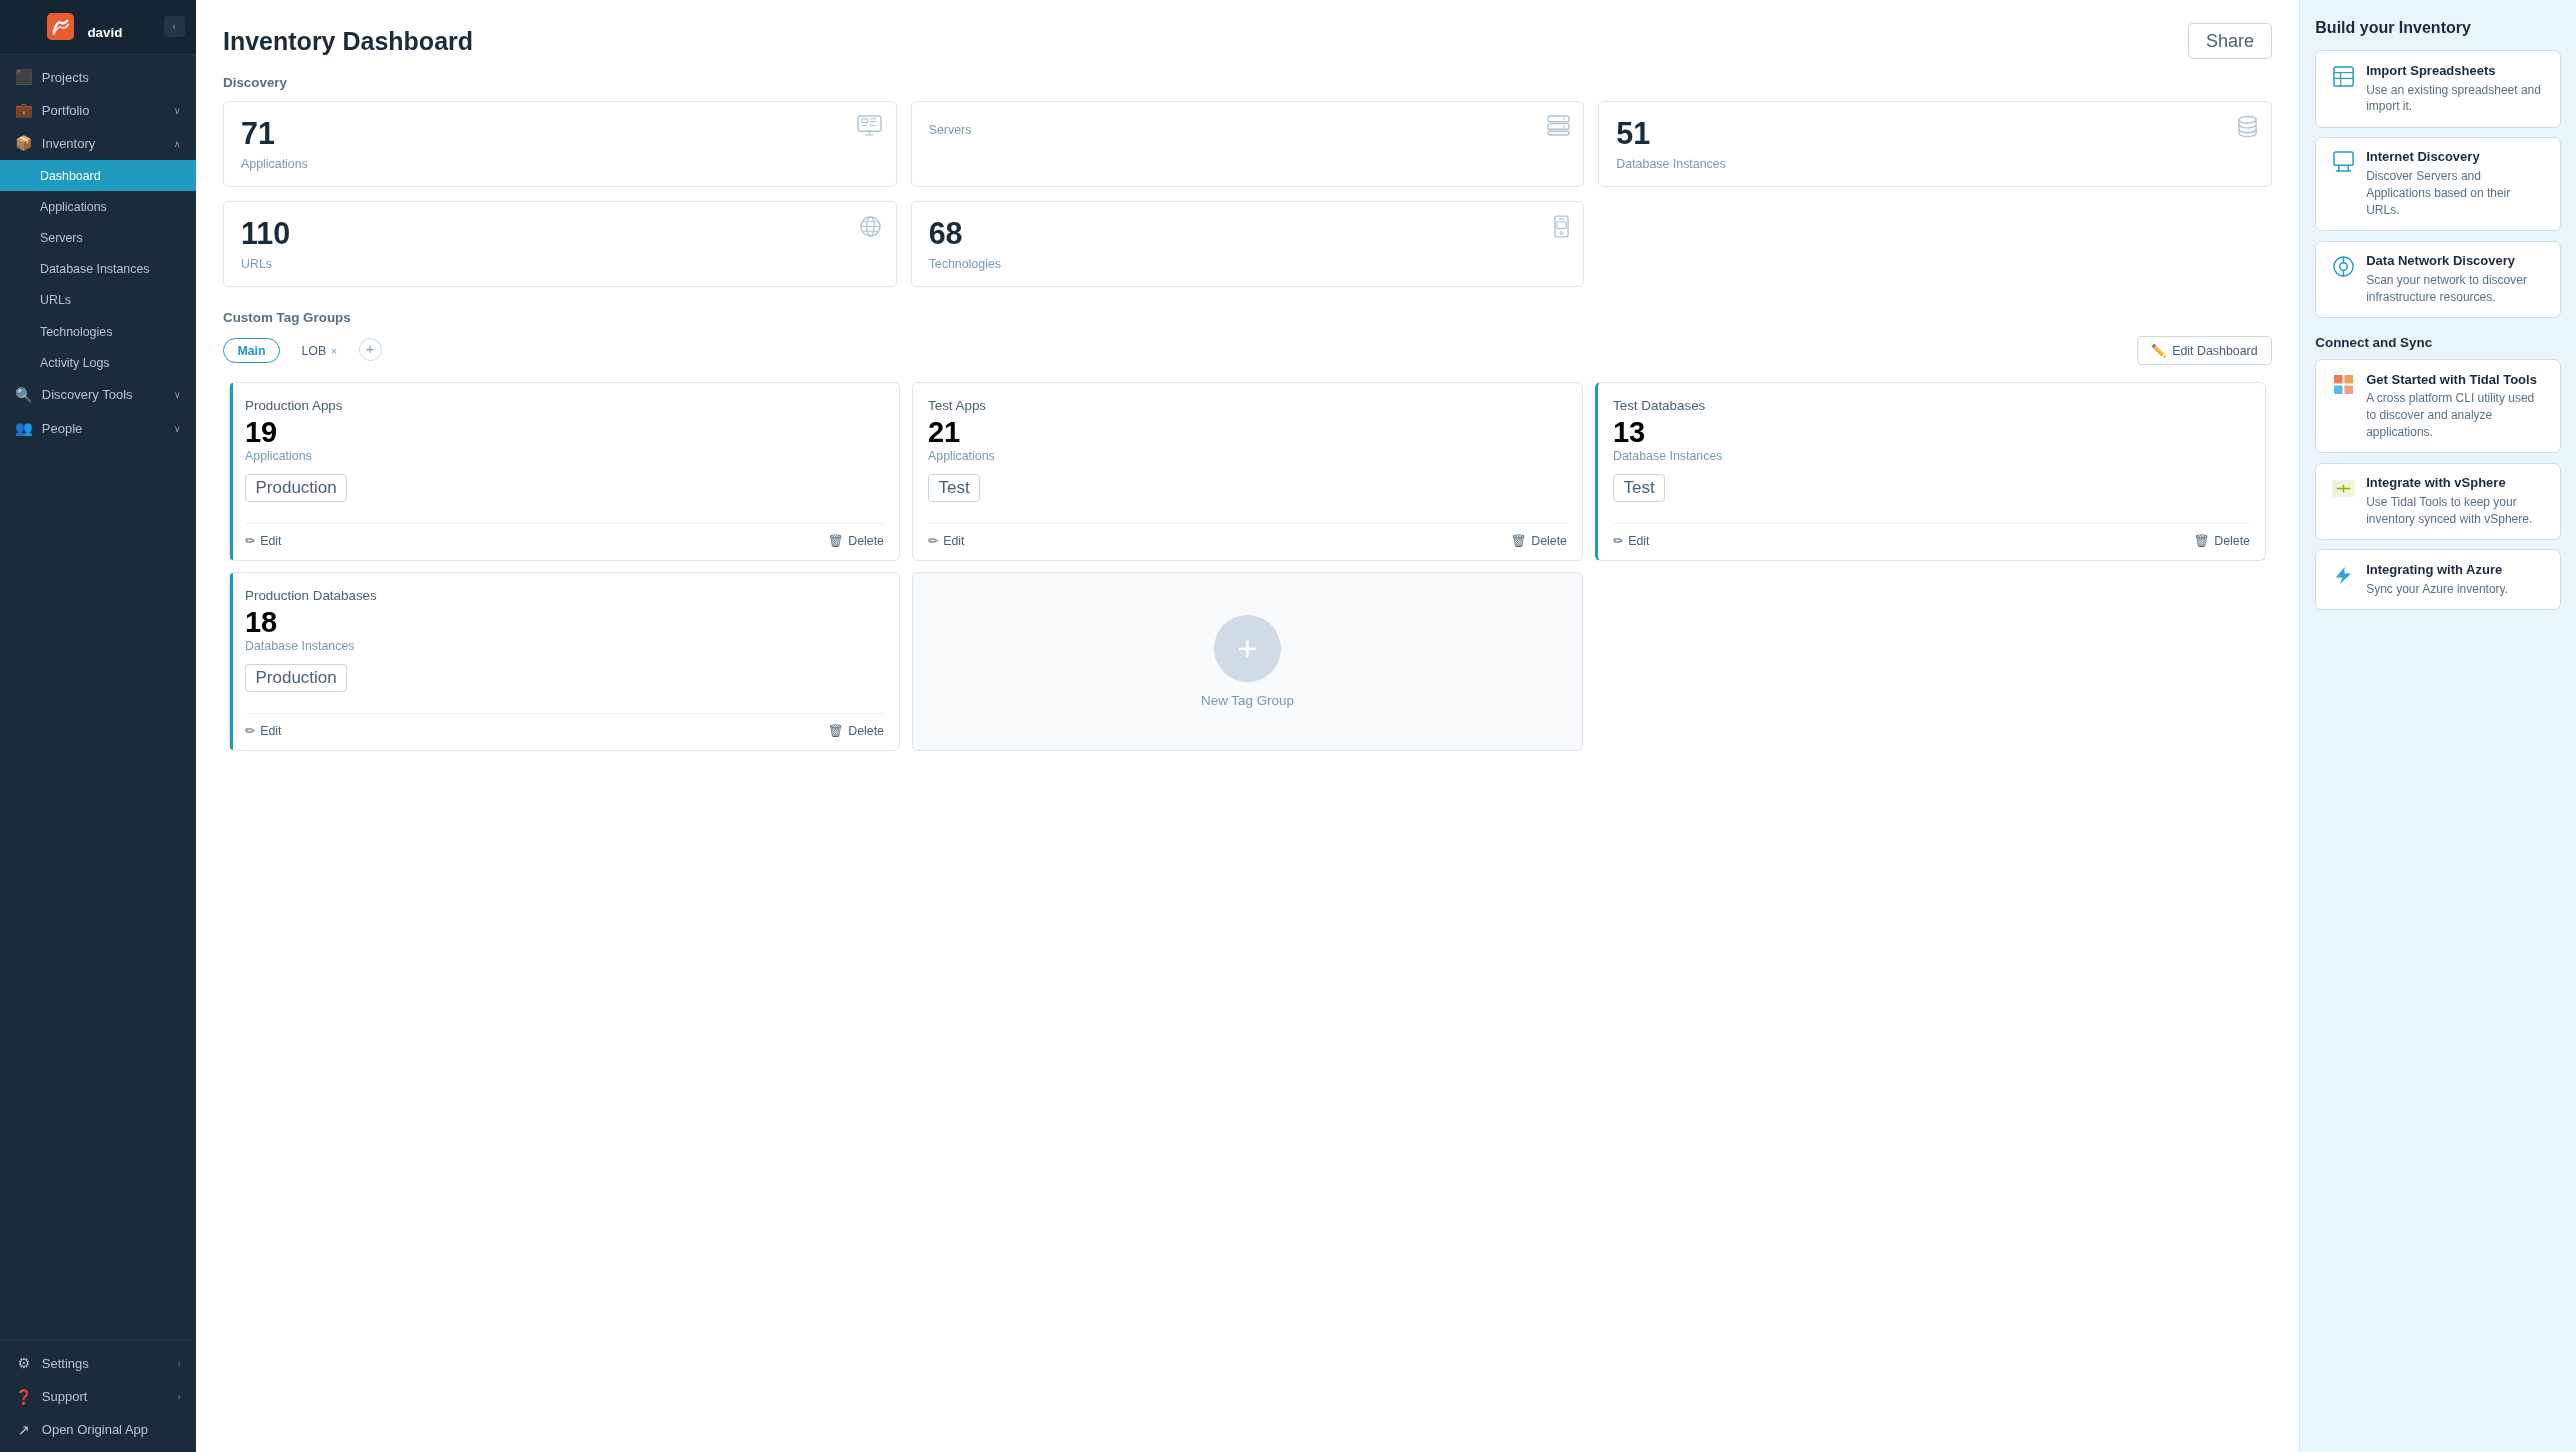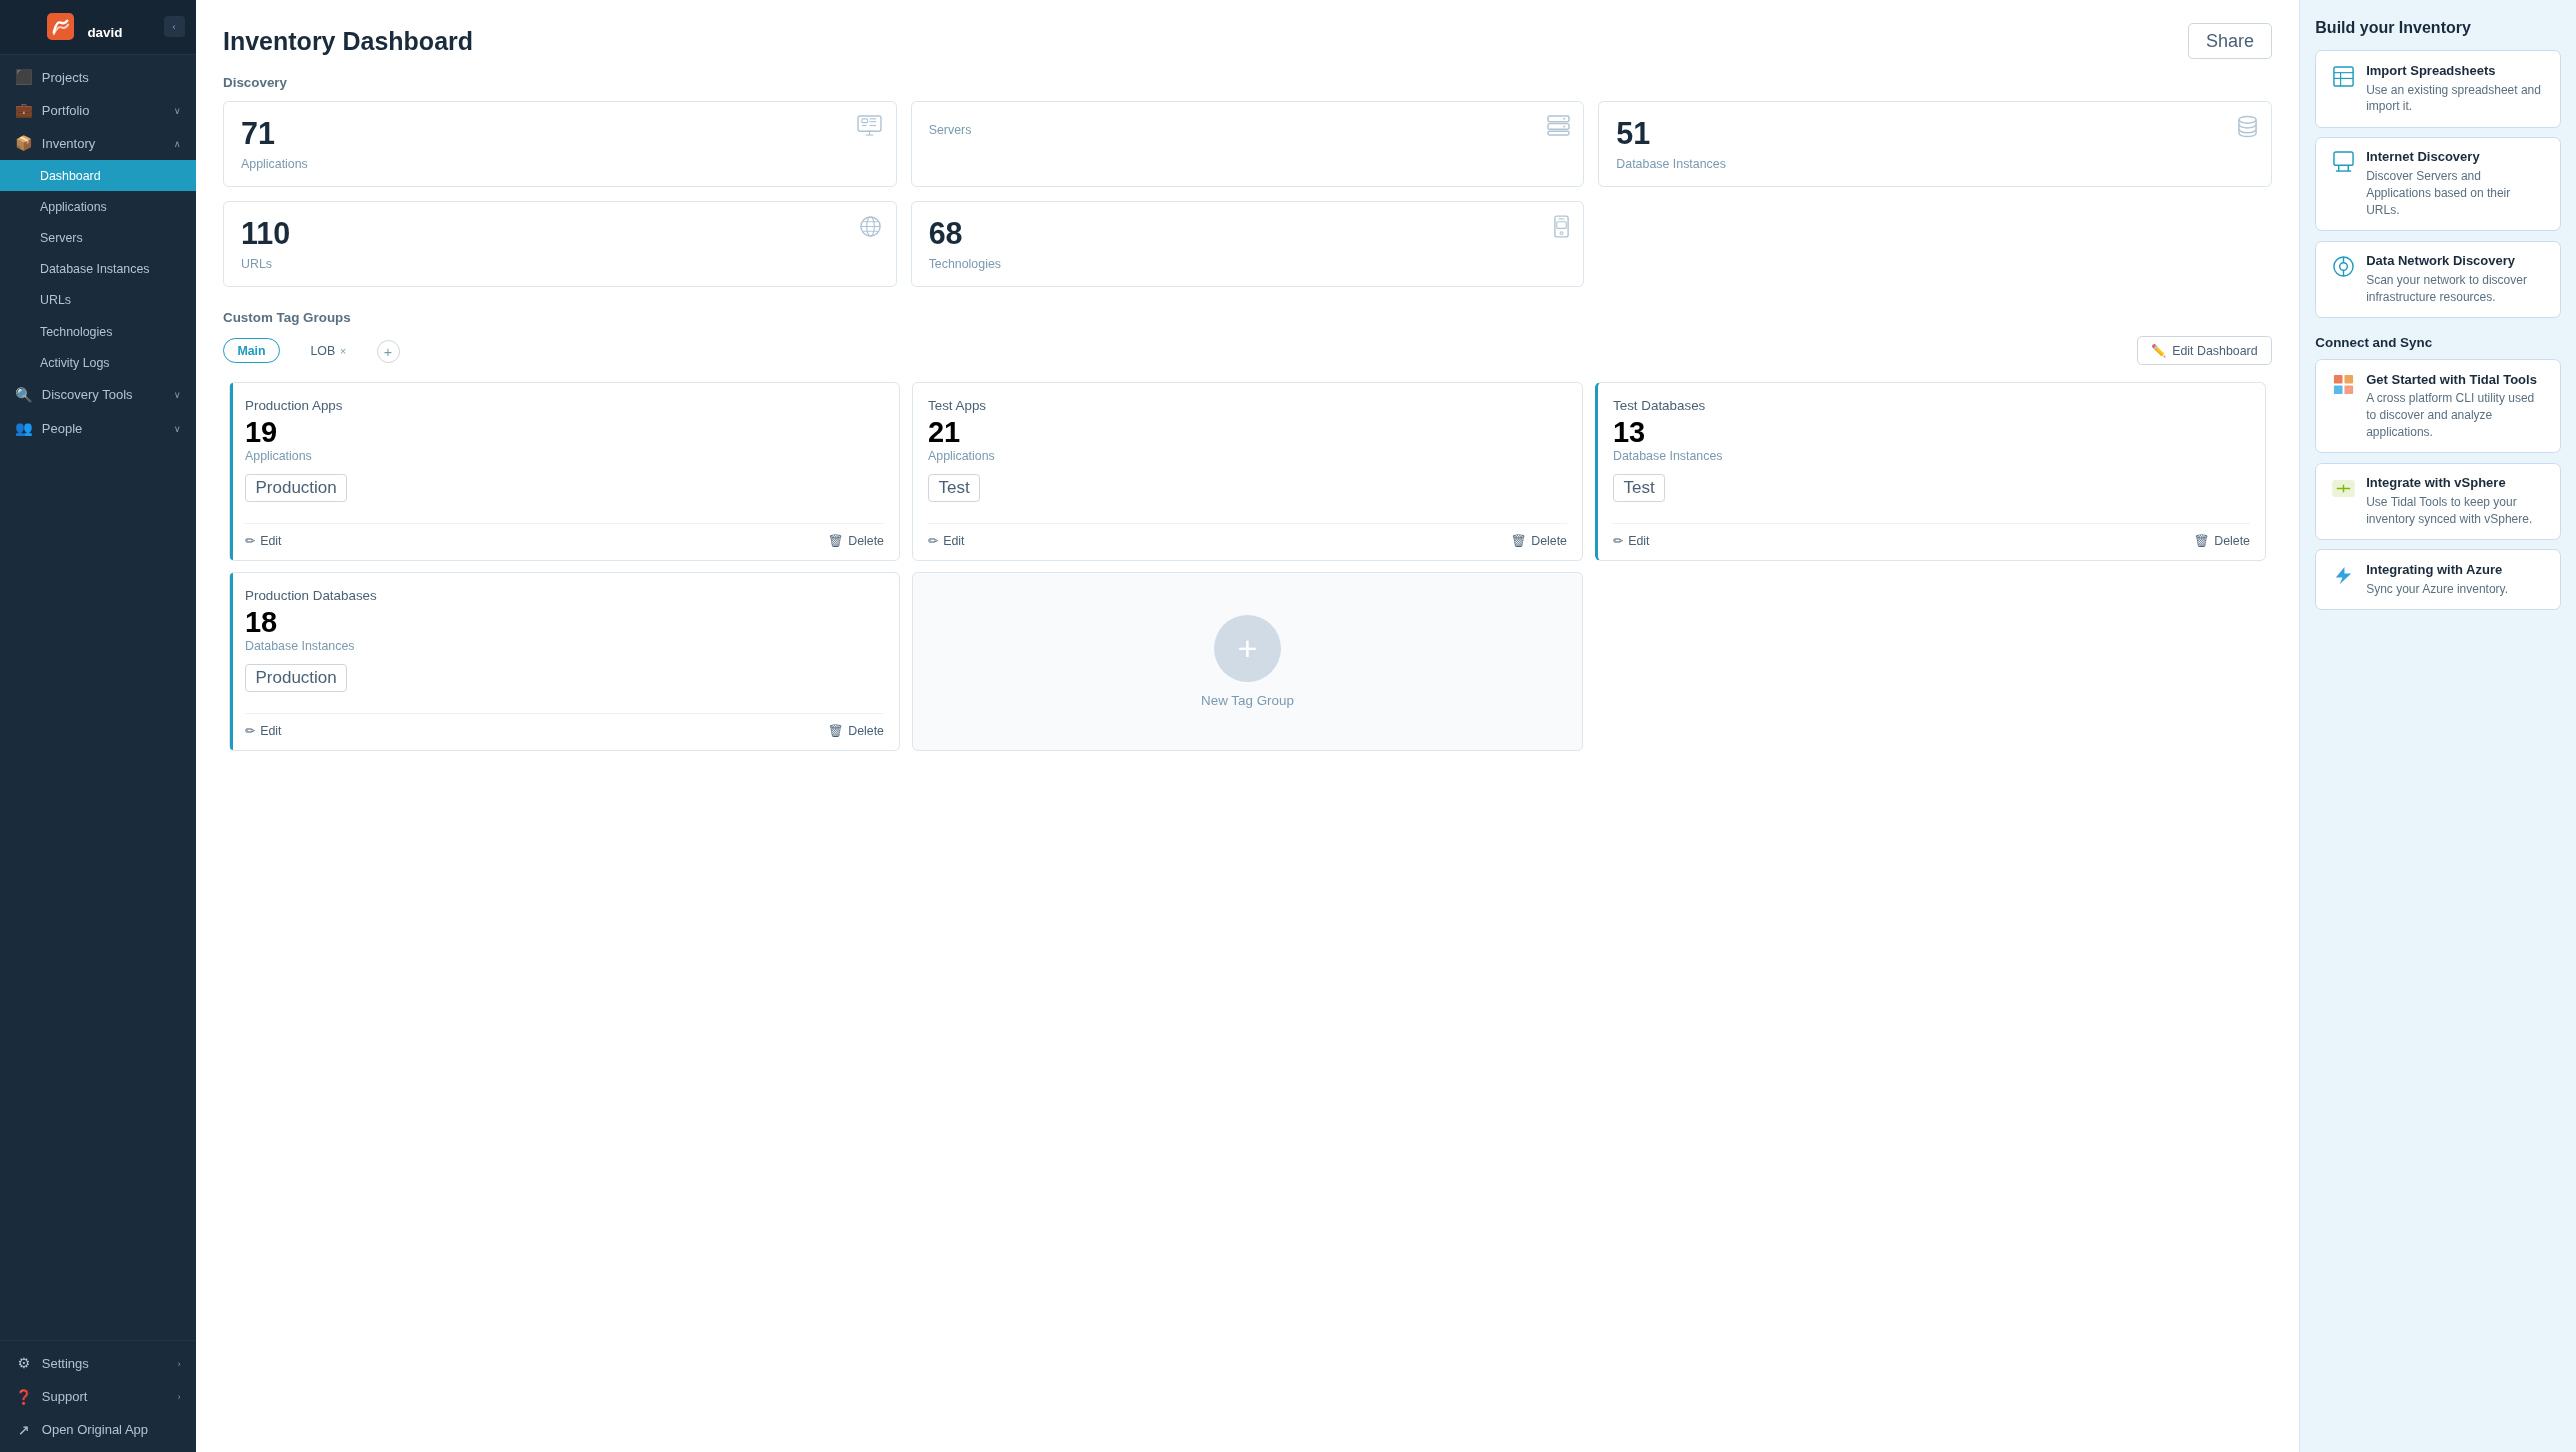--- a/index.html
+++ b/index.html
@@ -166,21 +166,21 @@
     .stat-icon {
       position: absolute;
       top: 13.4px;
       right: 13.4px;
       font-size: 21px;
       color: #b0c4d4;
     }
 
     
     .tag-groups-header { display: flex; align-items: center; justify-content: space-between; margin-bottom: 11.4px; }
-    .tabs-row { display: flex; align-items: flex-end; gap: 16px; }
+    .tabs-row { display: flex; align-items: flex-start; gap: 7px; }
     .tab-btn {
       padding: 4.8px 13.4px;
       border-radius: 19px;
       font-size: 12.4px;
       border: 1px solid transparent;
       cursor: pointer;
       display: flex;
       align-items: center;
       gap: 4.8px;
     }

